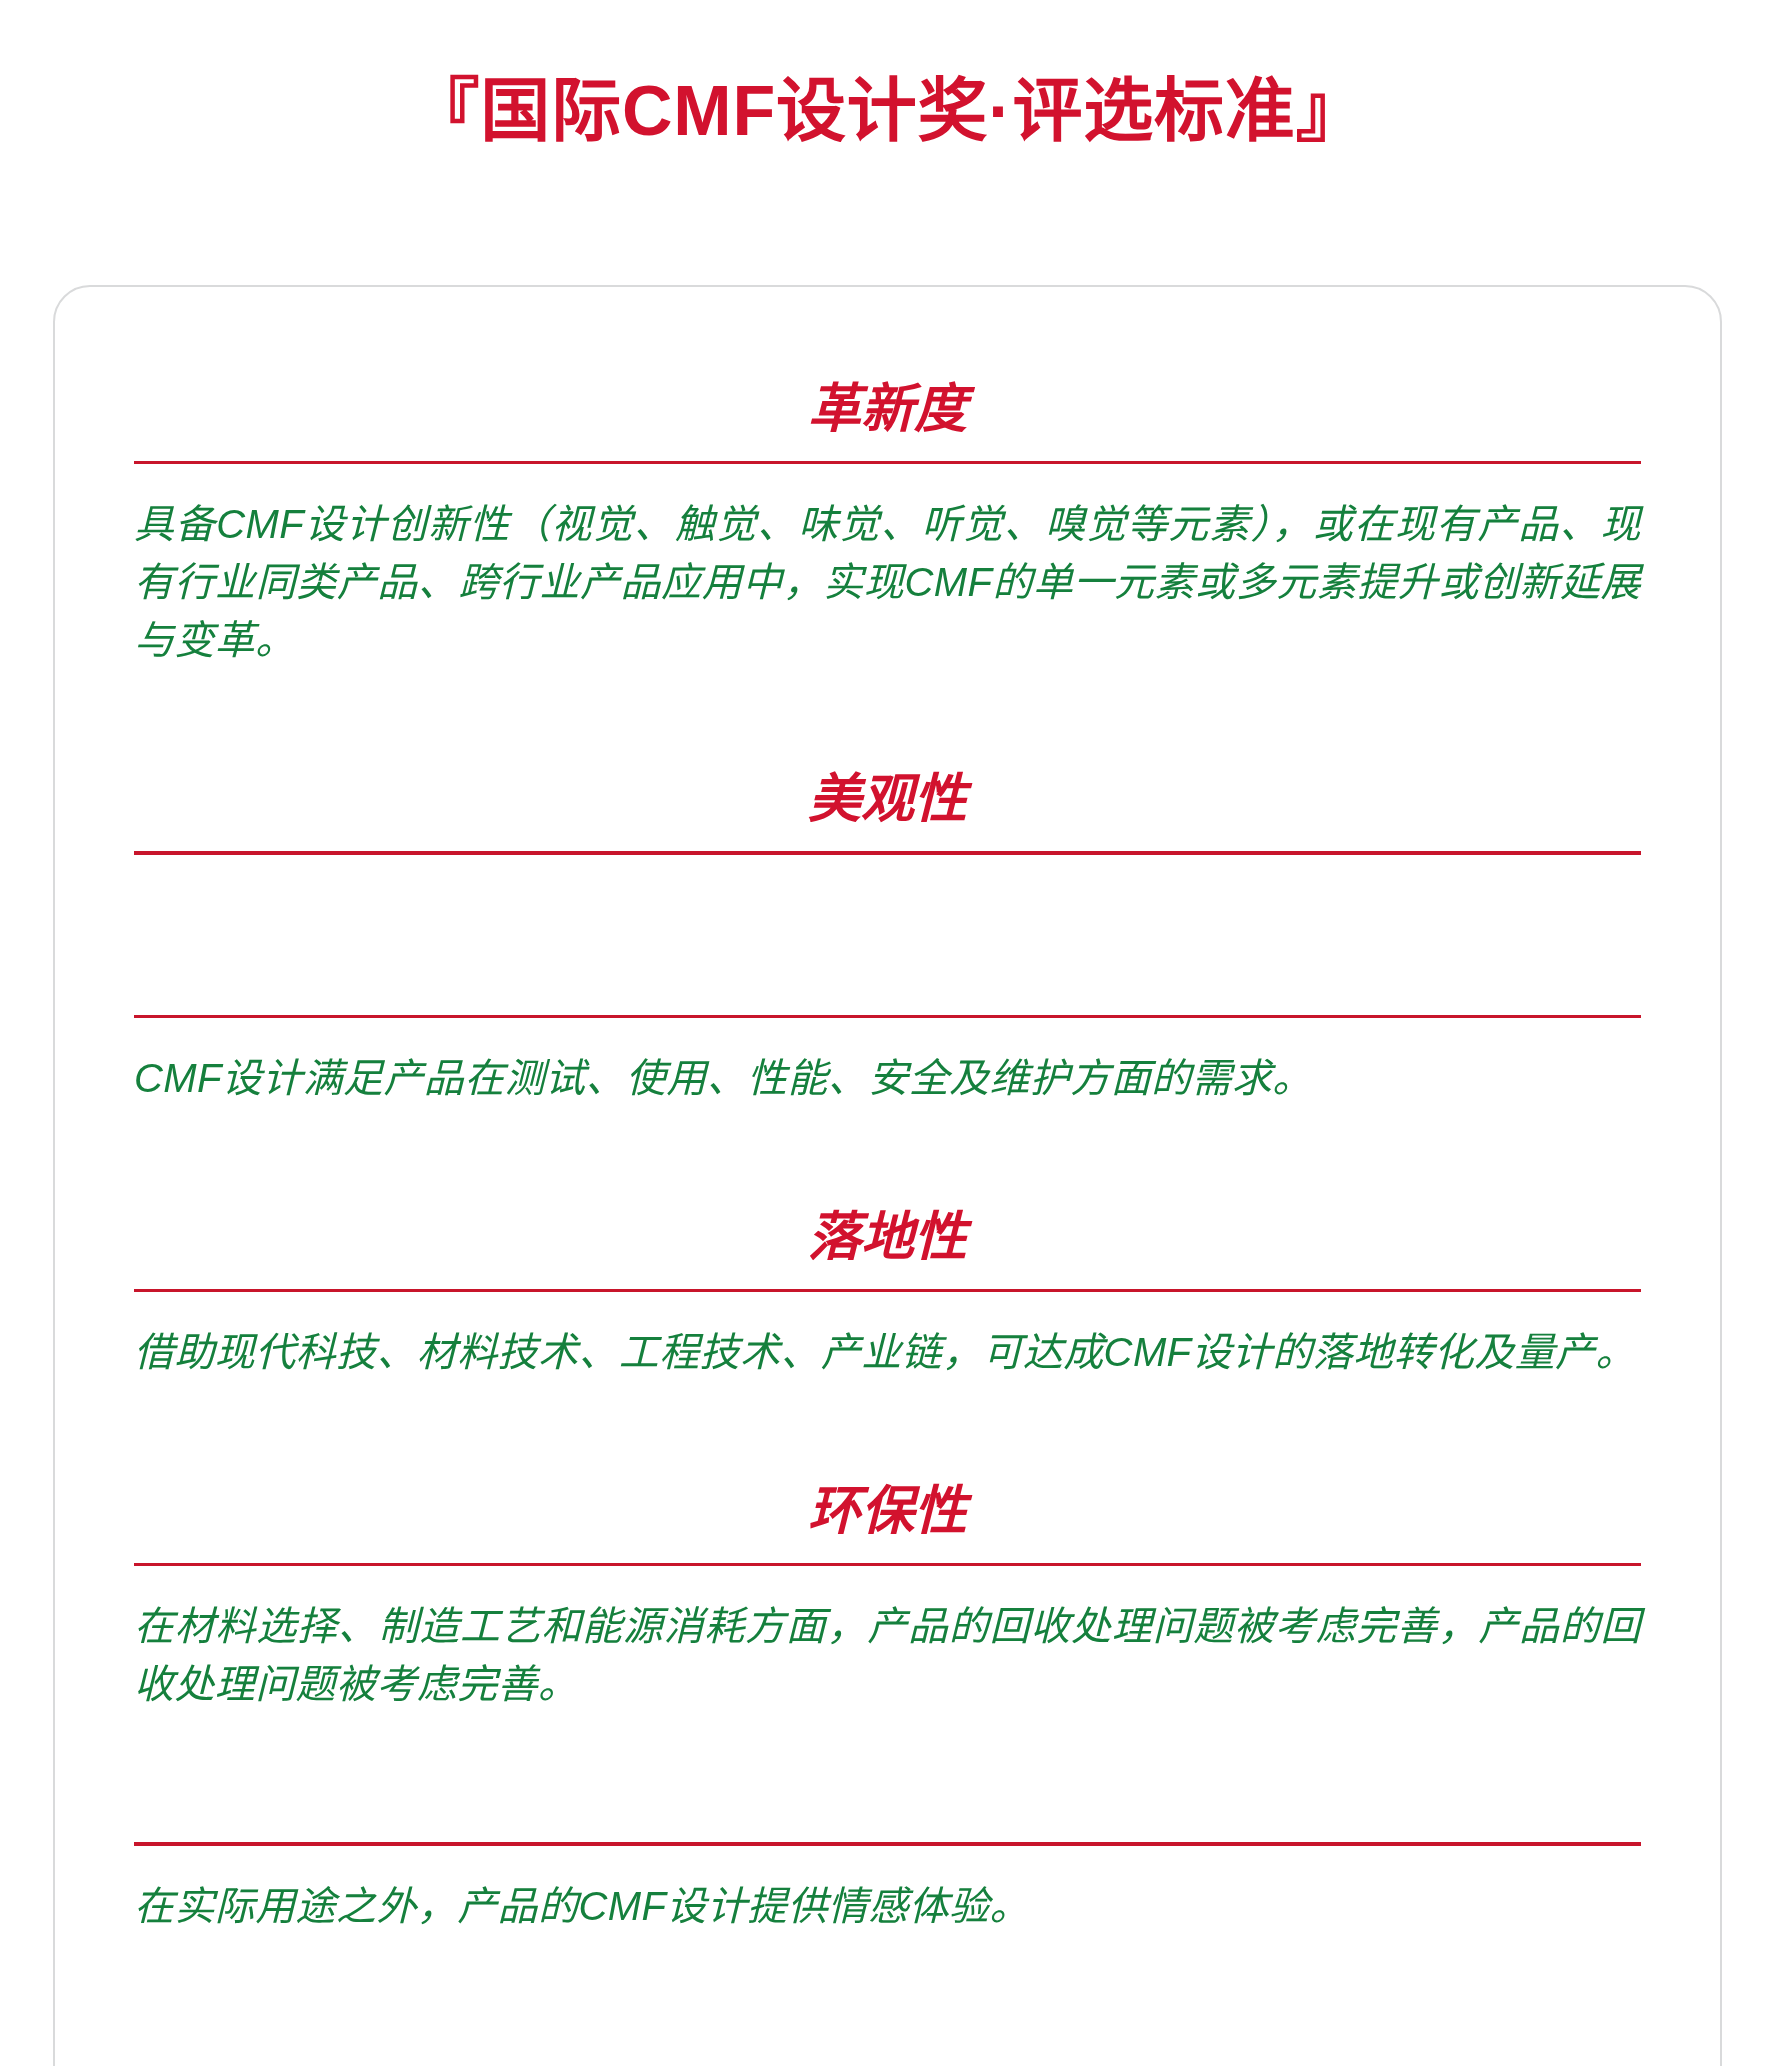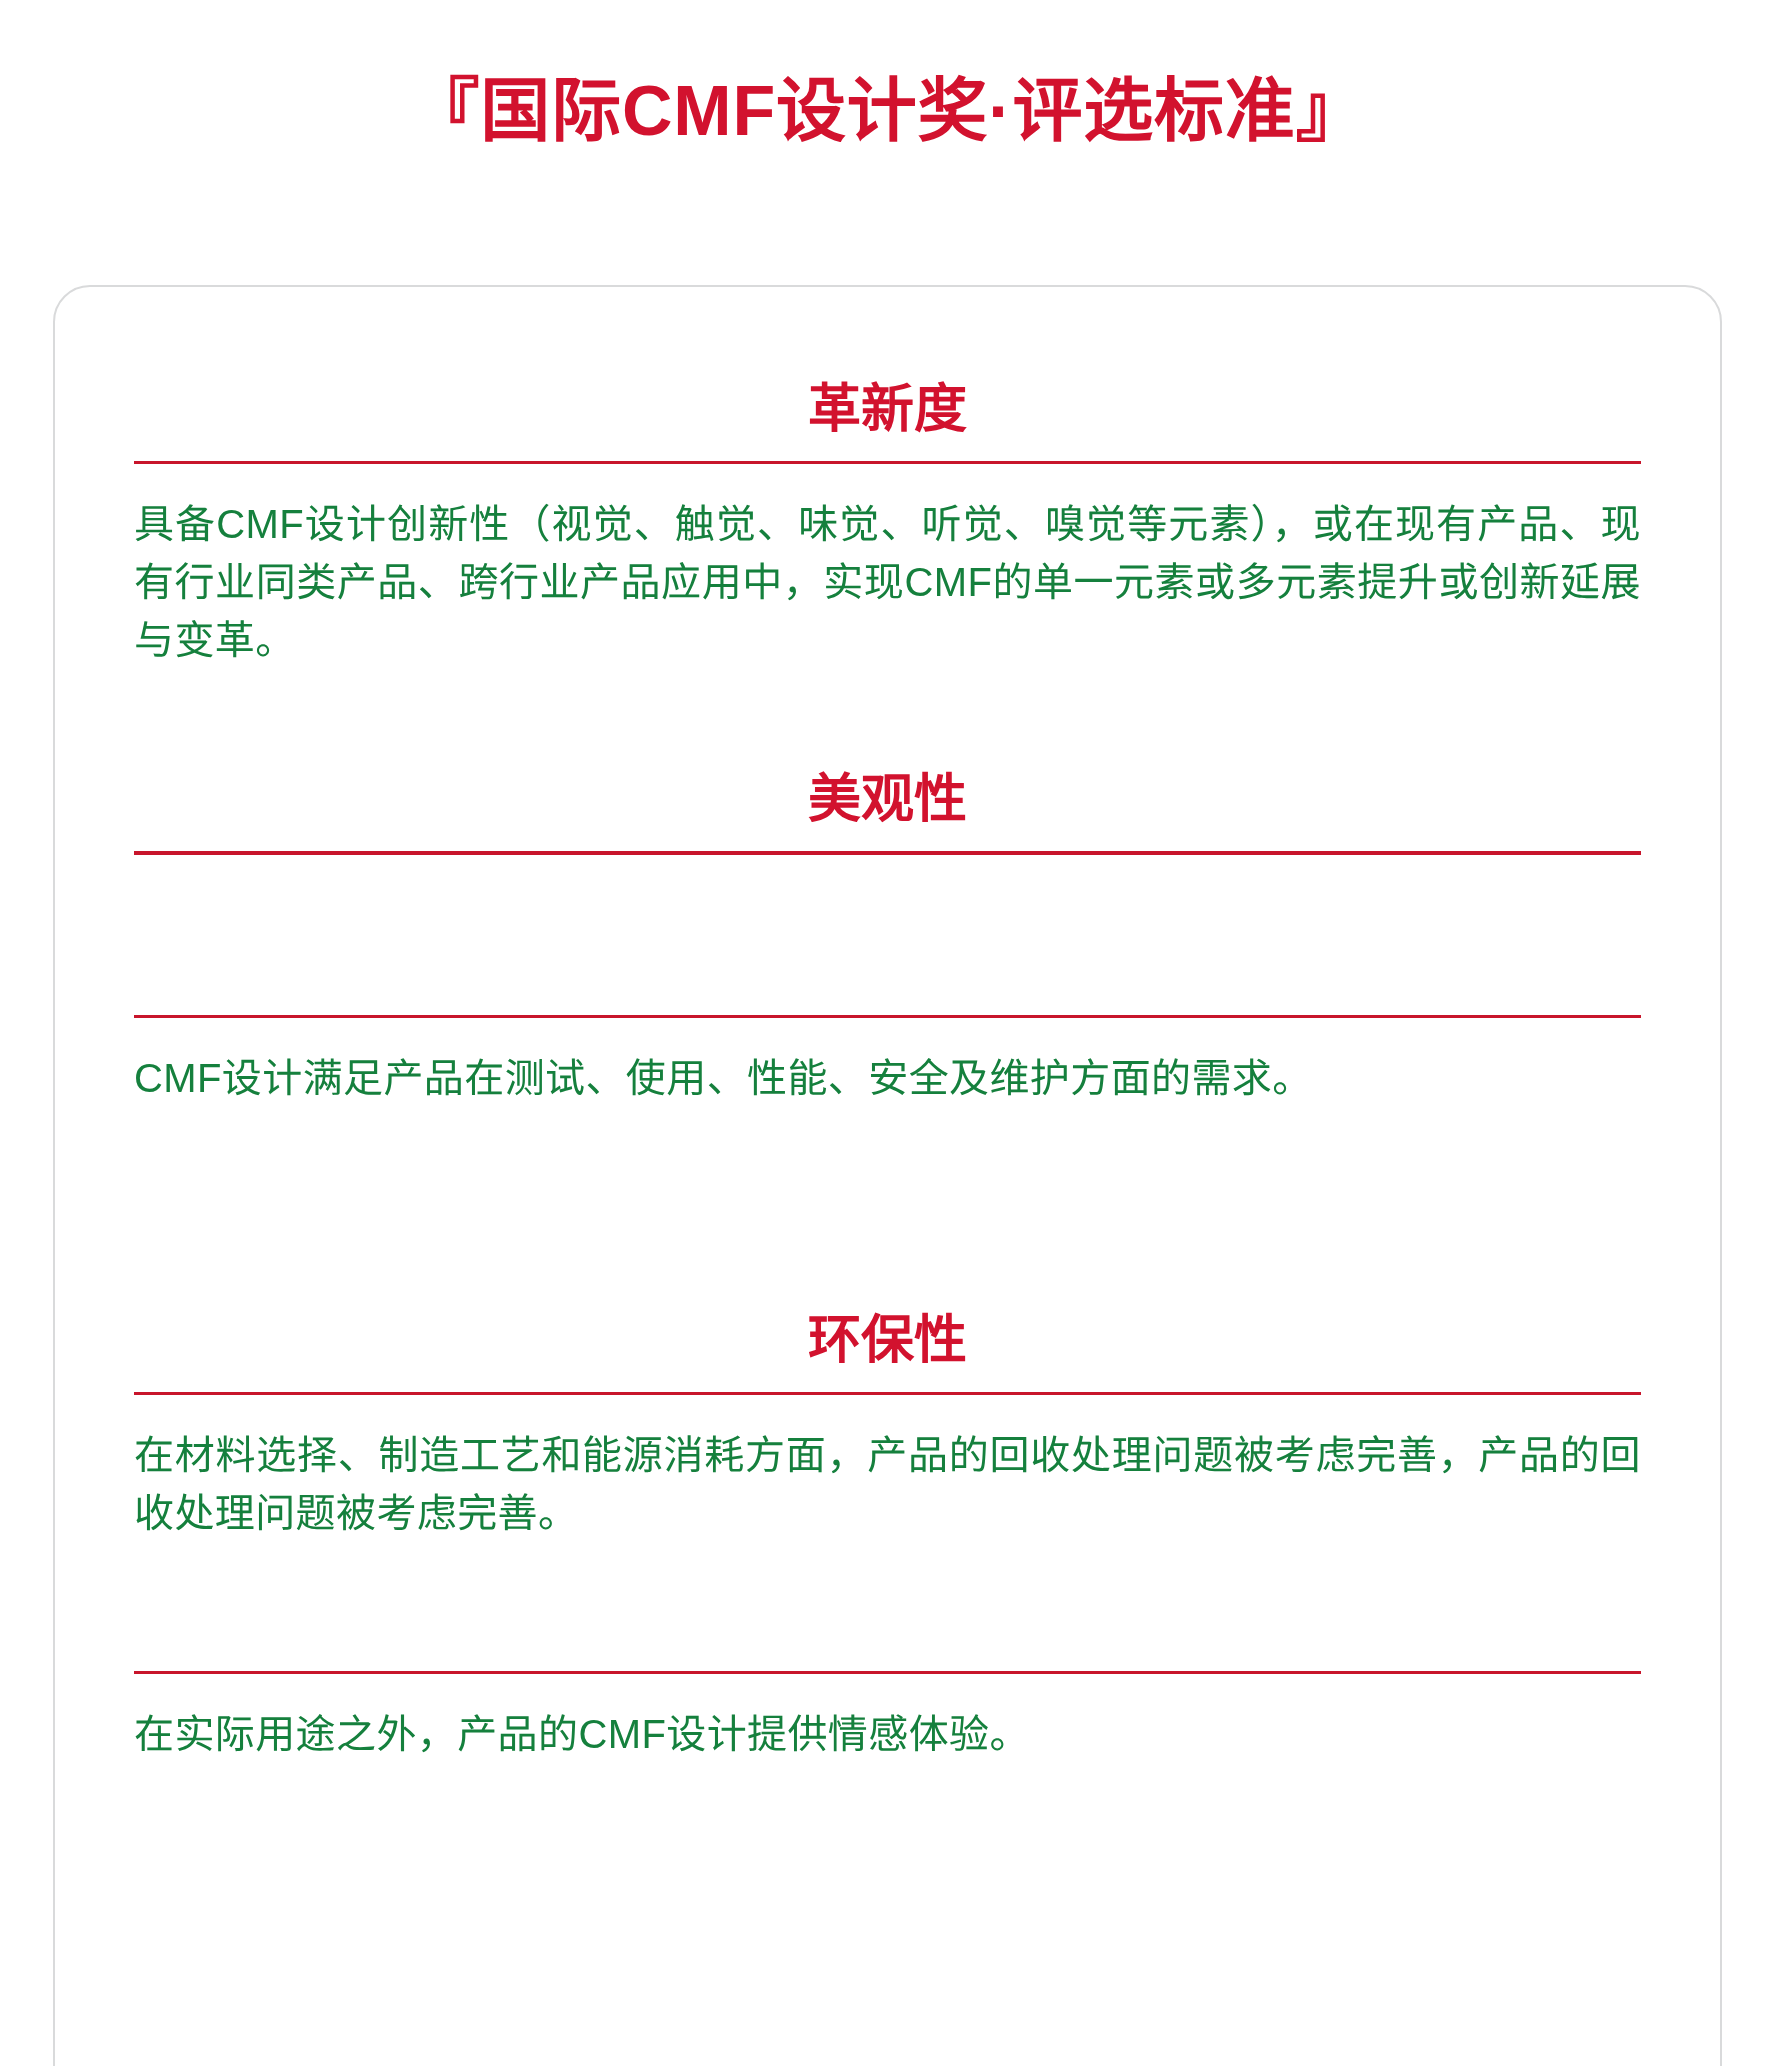--- a/index.html
+++ b/index.html
@@ -39,20 +39,21 @@
     width: 1669px;
     height: 2393px;
     border: 2.9px solid #d9dadb;
     border-radius: 37px;
     box-sizing: border-box;
     background: #ffffff;
     padding: 0 79px;
   }
   .section {
     width: 100%;
+    font-style: italic;
   }
   .section-title {
     text-align: center;
     font-size: 53px;
     font-weight: bold;
     color: #d2122e;
     line-height: 1.0;
   }
   .rule {
     height: 3.3px;
@@ -105,20 +106,27 @@
 
     <div class="section">
       <div class="s-gap-title-rule"></div>
       <div class="rule"></div>
       <div class="s-gap-rule-body"></div>
       <div class="section-body">CMF设计满足产品在测试、使用、性能、安全及维护方面的需求。</div>
     </div>
 
     <div class="sp-between"></div>
 
+    <div class="section">
+      <div class="section-title">落地性</div>
+      <div class="s-gap-title-rule"></div>
+      <div class="rule"></div>
+      <div class="s-gap-rule-body"></div>
+      <div class="section-body">借助现代科技、材料技术、工程技术、产业链，可达成CMF设计的落地转化及量产。</div>
+    </div>
 
     <div class="sp-between"></div>
 
     <div class="section">
       <div class="section-title">环保性</div>
       <div class="s-gap-title-rule"></div>
       <div class="rule"></div>
       <div class="s-gap-rule-body"></div>
       <div class="section-body">在材料选择、制造工艺和能源消耗方面，产品的回收处理问题被考虑完善，产品的回收处理问题被考虑完善。</div>
     </div>

